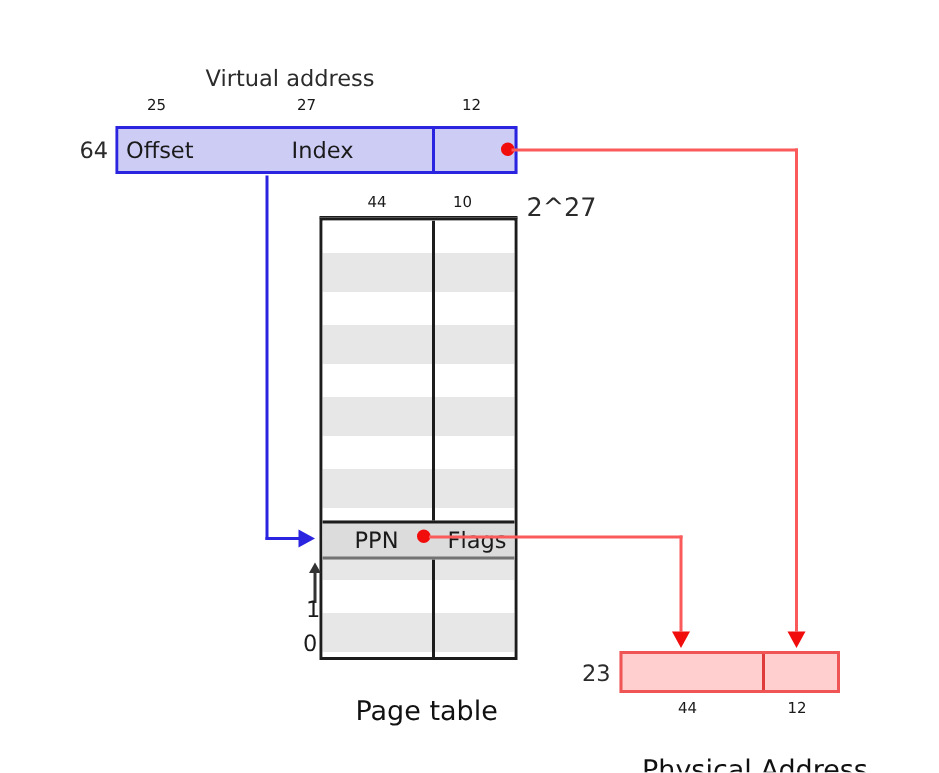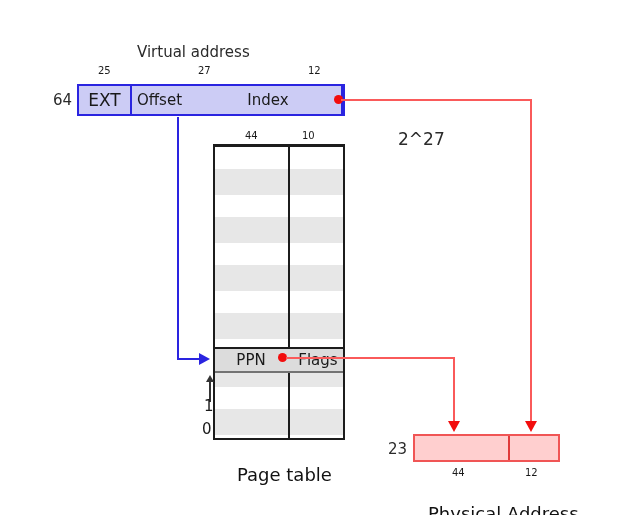--- a/index.html
+++ b/index.html
@@ -22,21 +22,21 @@
   .lbl {
     color: #2b2b2b;
     white-space: nowrap;
     line-height: 1;
   }
   .title-txt { font-size: 15px; }
   .bitnum    { font-size: 10px; color: #1a1a1a; }
   .sidenum   { font-size: 15px; color: #2b2b2b; }
   .cellword  { font-size: 15px; color: #1a1a1a; }
   .bigword   { font-size: 18px; color: #111111; margin-top: 17px; }
-  .pow       { font-size: 17px; color: #2b2b2b; margin-left: 47px; }
+  .pow       { font-size: 17px; color: #2b2b2b; }
   .axisnum   { font-size: 15px; color: #1a1a1a; }
 
   
   #va-box {
     left: 77px; top: 84px;
     width: 268px; height: 32px;
     box-sizing: border-box;
     border: 2px solid #2a24e0;
     background: #ccccf5;
     display: flex;
@@ -156,23 +156,20 @@
 
   <div class="abs lbl title-txt" style="left:137px; top:45px;">Virtual address</div>
 
   <div class="abs lbl bitnum" style="left:98px; top:66px;">25</div>
   <div class="abs lbl bitnum" style="left:198px; top:66px;">27</div>
   <div class="abs lbl bitnum" style="left:308px; top:66px;">12</div>
 
   <div class="abs lbl sidenum" style="left:53px; top:93px;">64</div>
 
   <div class="abs" id="va-box">
-    <div class="va-seg" id="va-ext">
-      <span class="lbl cellword">EXT</span>
-    </div>
     <div class="va-seg" id="va-off">
       <span class="lbl cellword" style="margin-right:8px;">Offset</span>
     </div>
     <div class="va-seg" id="va-index">
       <span class="lbl cellword">Index</span>
     </div>
   </div>
 
   <div class="dot" style="left:334px; top:95px;"></div>
 

